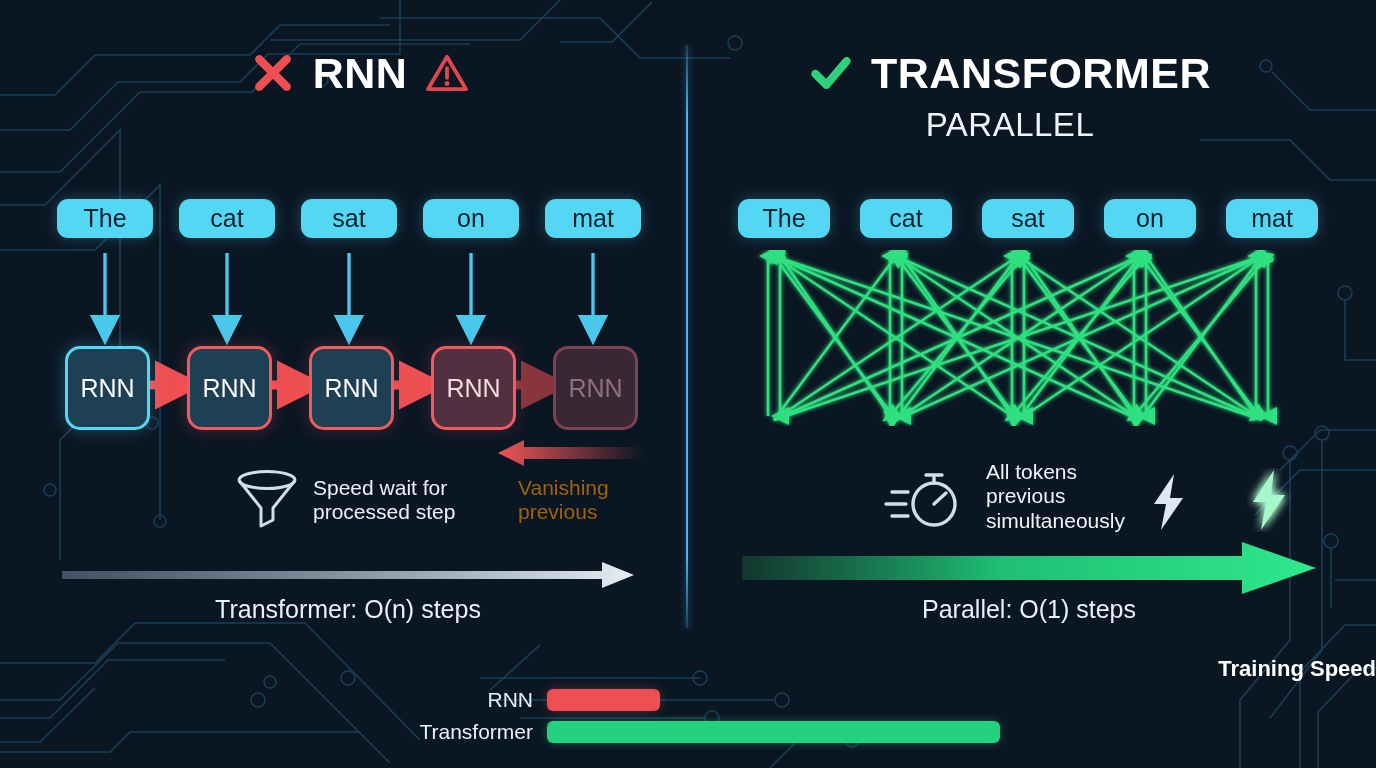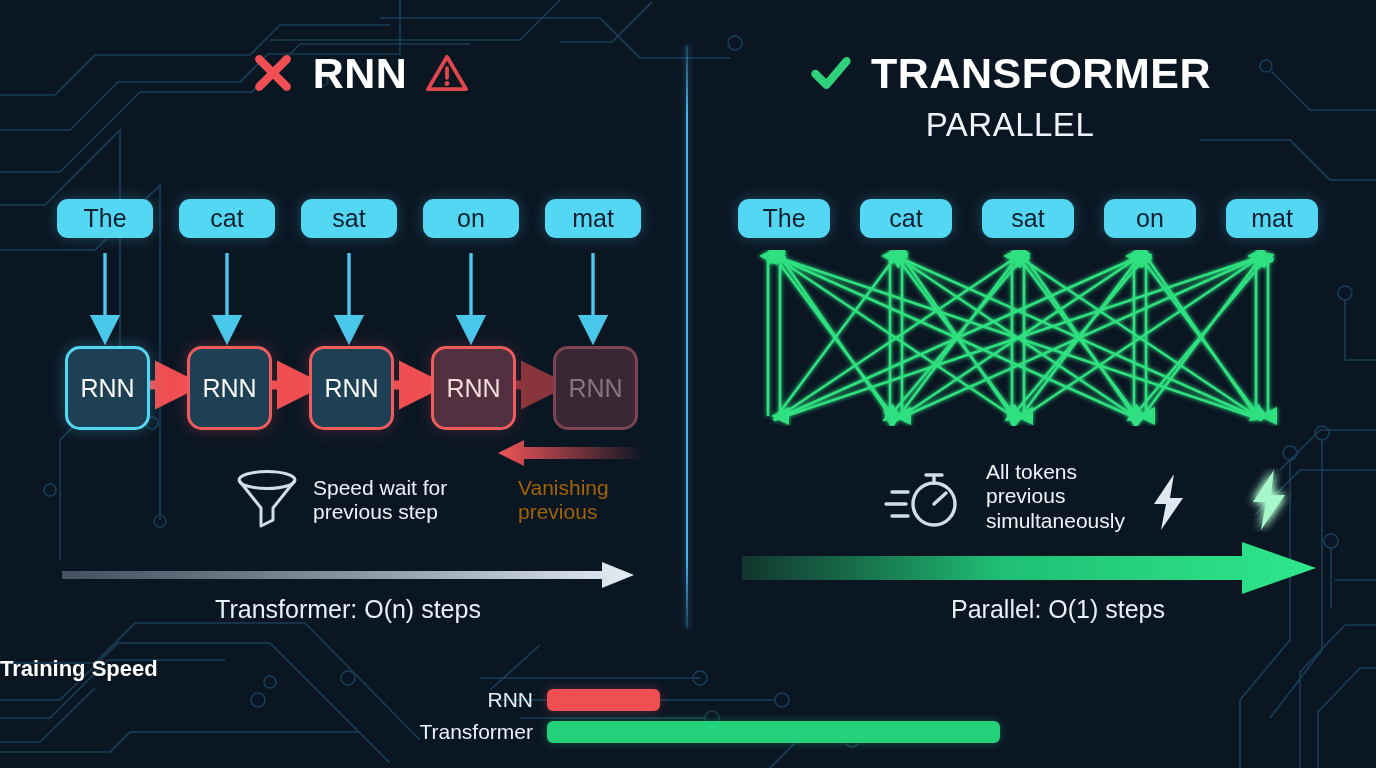--- a/index.html
+++ b/index.html
@@ -31,21 +31,21 @@
   
   .note{position:absolute;font-size:21px;line-height:1.16;}
   .note.wait{color:#eaf2f8;}
   .note.vanish{color:#a16207;}
   .note.alltok{color:#eef5fa;}
 
   
   .footlbl{position:absolute;font-size:25px;color:#e9f1f8;text-align:center;}
 
   
-  .chartTitle{position:absolute;left:0;right:0;top:656px;text-align:left;
+  .chartTitle{position:absolute;left:0;right:0;top:656px;text-align:right;
               font-size:22px;font-weight:bold;color:#ffffff;}
   .barRow{position:absolute;display:flex;align-items:center;}
   .barLbl{width:140px;text-align:right;font-size:21px;color:#e9f1f8;padding-right:14px;}
   .barTrack{height:22px;}
   .bar{height:100%;border-radius:6px;}
   .bar.rnn{background:#ef4f52;box-shadow:0 0 10px rgba(239,79,82,.35);}
   .bar.tr{background:#23d27b;box-shadow:0 0 10px rgba(35,210,123,.35);}
 </style>
 </head>
 <body>
@@ -206,21 +206,21 @@
     </defs>
     <path d="M0 15 L26 2 L26 9 L146 9 L146 21 L26 21 L26 28 Z" fill="url(#vgrad)"></path>
   </svg>
 
   <svg style="position:absolute;left:234px;top:468px;width:66px;height:64px;" viewBox="0 0 66 64">
     <ellipse cx="33" cy="12" rx="28" ry="8.5" fill="none" stroke="#cfdeea" stroke-width="3"></ellipse>
     <path d="M5.5 13 L27 40 L27 58 L39 52 L39 40 L60.5 13" fill="none" stroke="#cfdeea" stroke-width="3" stroke-linejoin="round" stroke-linecap="round"></path>
   </svg>
   <div class="note wait" style="left:313px;top:476px;">
     <div>Speed wait for</div>
-    <div>previous step</div>
+    <div>processed step</div>
   </div>
 
   <div class="note vanish" style="left:518px;top:476px;">
     <div>Vanishing</div>
     <div>previous</div>
   </div>
 
   <svg style="position:absolute;left:62px;top:561px;width:572px;height:28px;" viewBox="0 0 572 28">
     <defs>
       <linearGradient id="greyg" x1="0" y1="0" x2="1" y2="0">
@@ -349,21 +349,21 @@
   <svg style="position:absolute;left:742px;top:542px;width:574px;height:52px;" viewBox="0 0 574 52">
     <defs>
       <linearGradient id="greeng" x1="0" y1="0" x2="1" y2="0">
         <stop offset="0" stop-color="#13392f" stop-opacity=".9"></stop>
         <stop offset=".45" stop-color="#1fbf74"></stop>
         <stop offset="1" stop-color="#2fe88c"></stop>
       </linearGradient>
     </defs>
     <path d="M0 14 L500 14 L500 0 L574 26 L500 52 L500 38 L0 38 Z" fill="url(#greeng)"></path>
   </svg>
-  <div class="footlbl" style="left:771px;top:595px;width:574px;">Parallel: O(1) steps</div>
+  <div class="footlbl" style="left:742px;top:595px;width:574px;">Parallel: O(1) steps</div>
 
   <div class="chartTitle">Training Speed</div>
 
   <div class="barRow" style="left:393px;top:688px;">
     <div class="barLbl">RNN</div>
     <div class="barTrack" style="width:453px;">
       <div class="bar rnn" style="width:25%;"></div>
     </div>
   </div>
 

